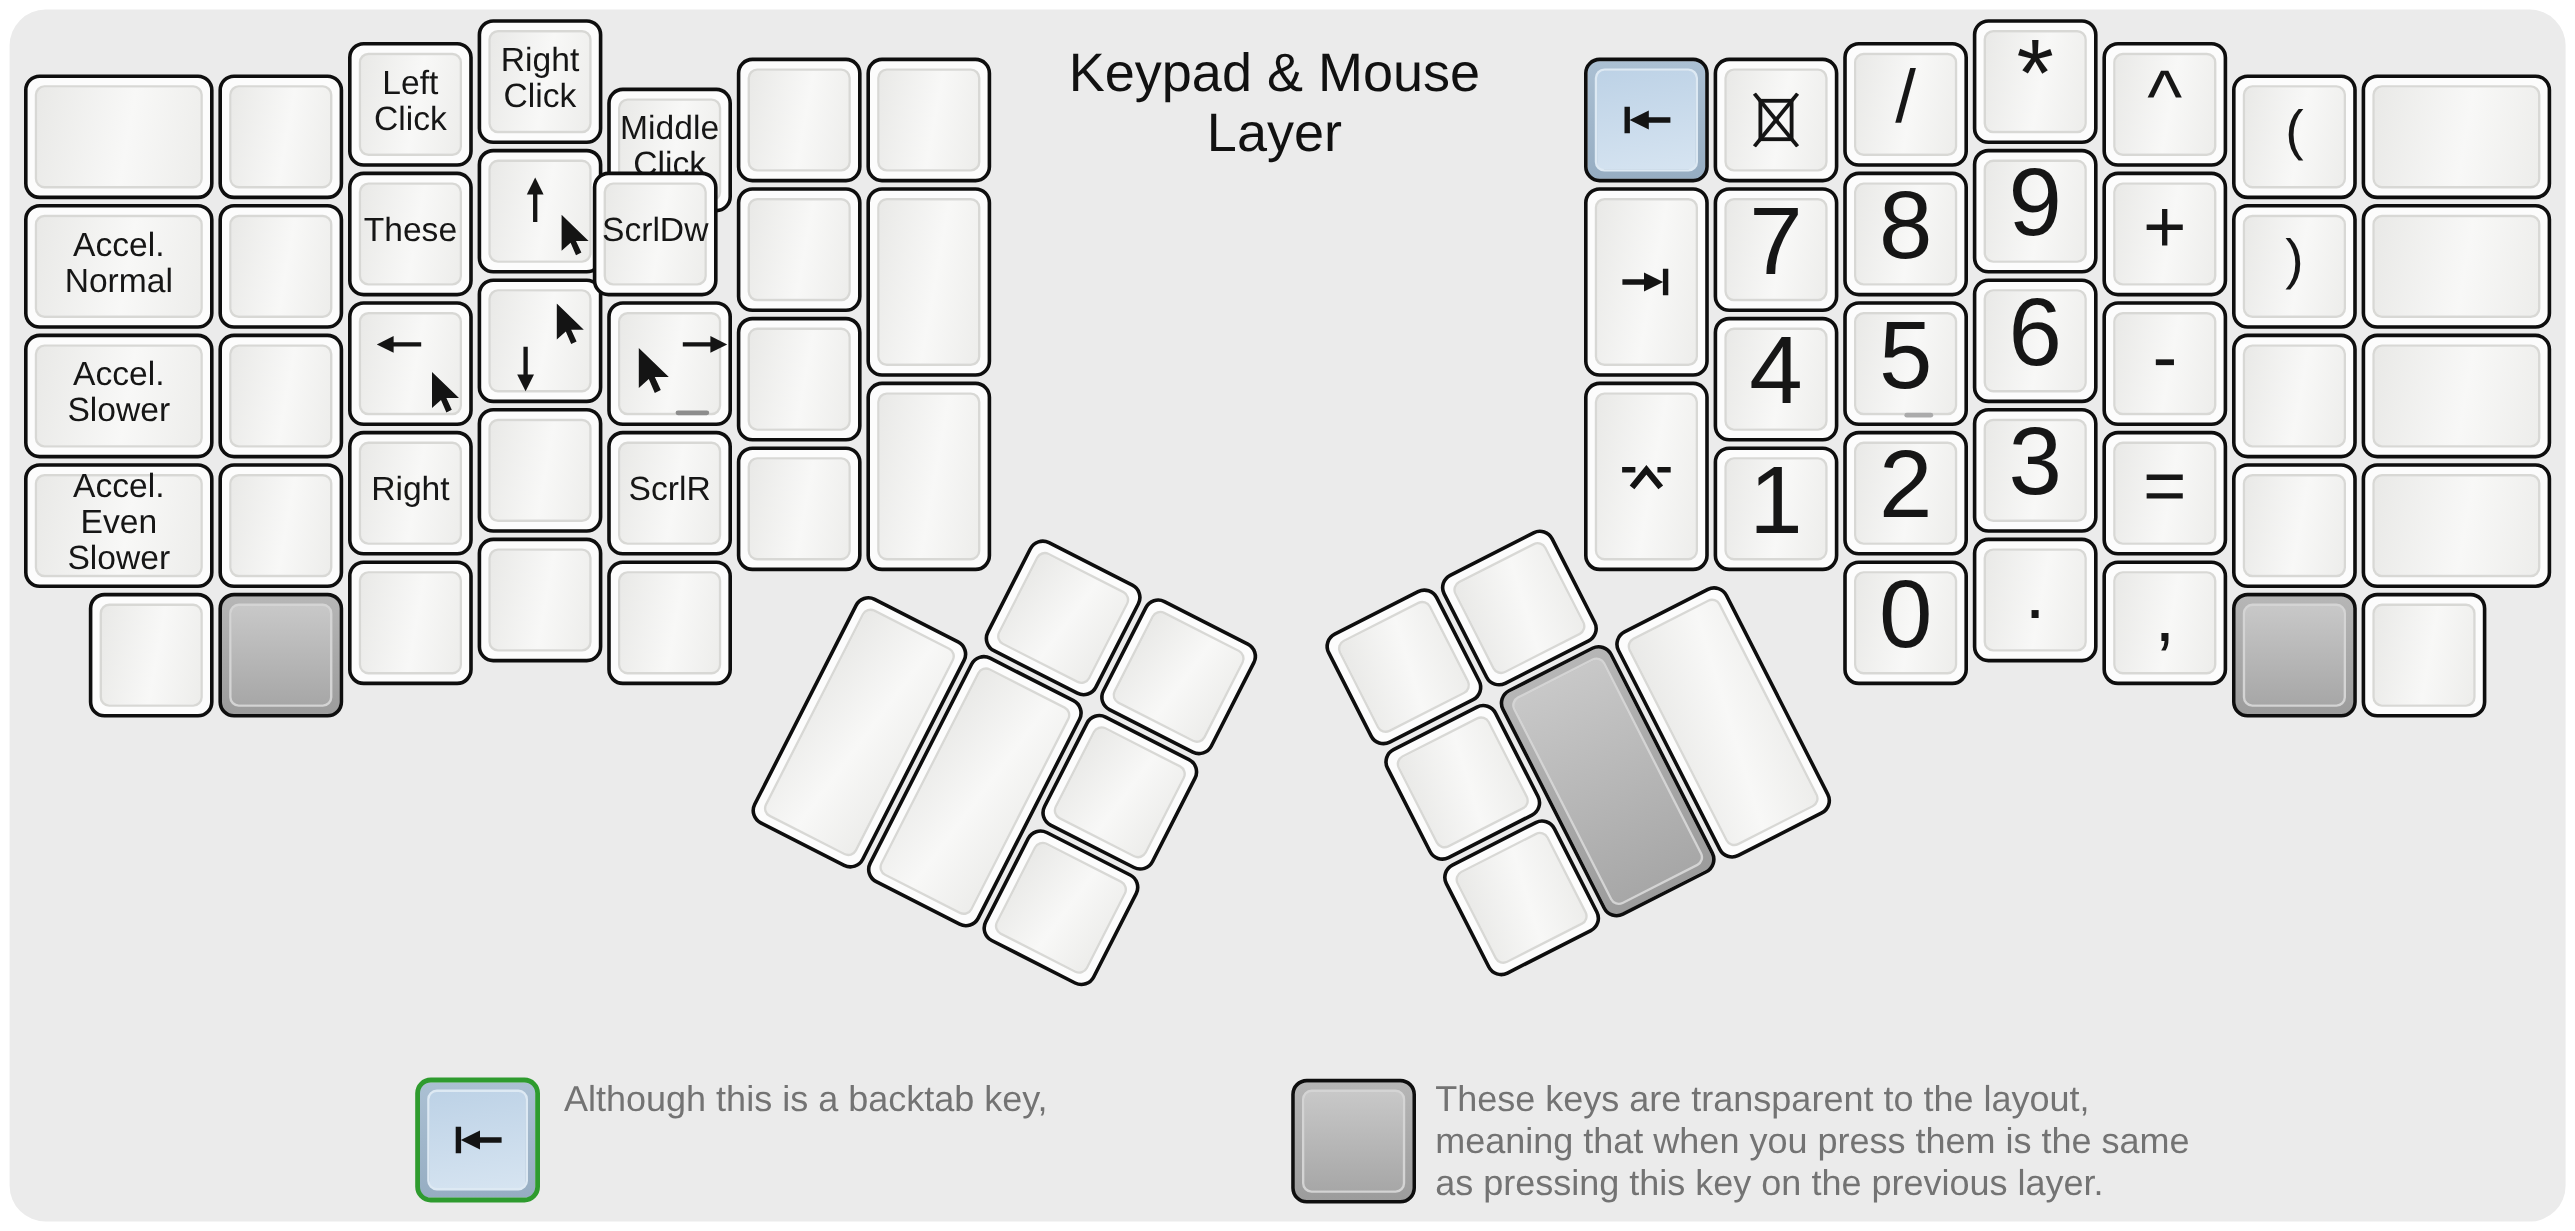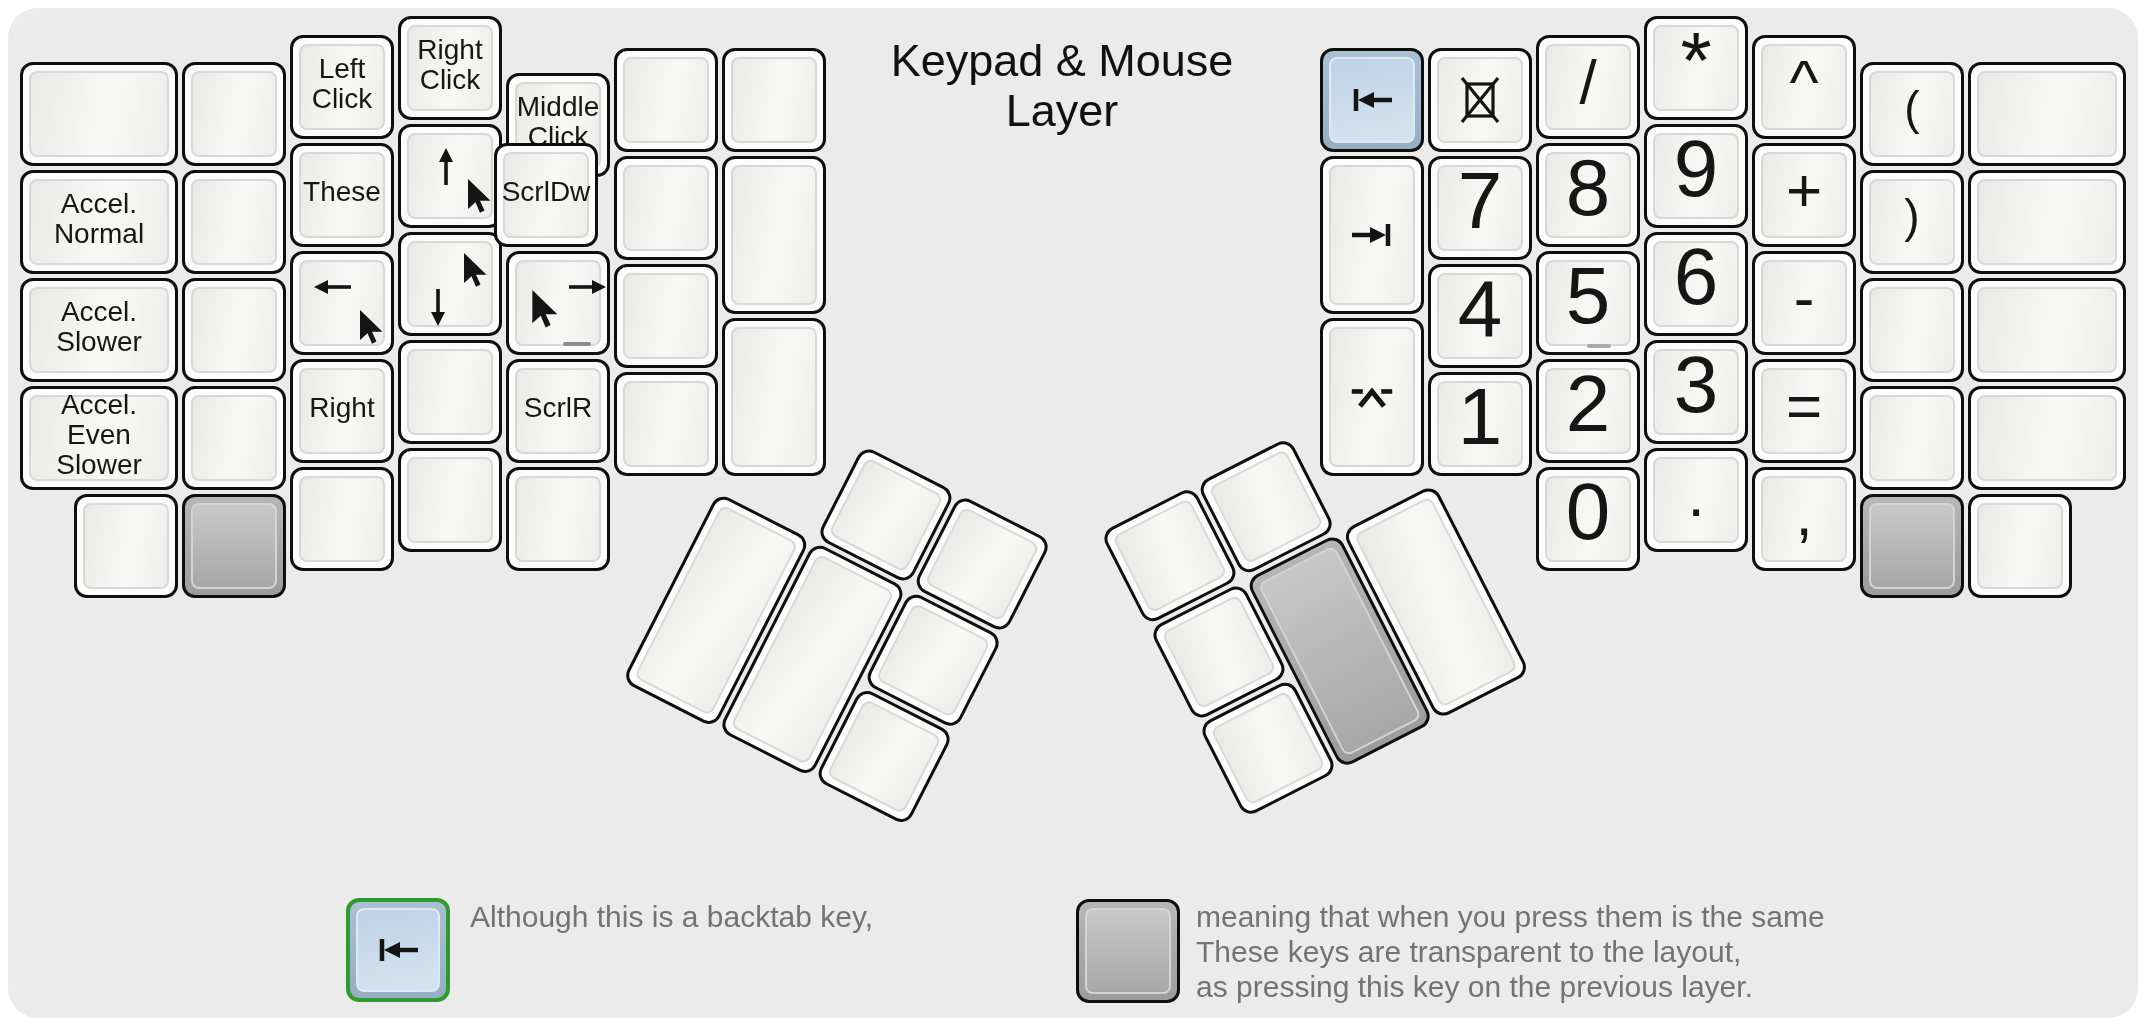--- a/index.html
+++ b/index.html
@@ -434,17 +434,17 @@
     </div>
   </div>
   <div class="legend-text" style="left:470px;top:899px;">
     <div>Although this is a backtab key,</div>
   </div>
 
   <div class="key gray" style="left:1076px;top:899px;">
     <div class="cap"></div>
   </div>
   <div class="legend-text" style="left:1196px;top:899px;">
+    <div>These keys are transparent to the layout,</div>
     <div>meaning that when you press them is the same</div>
-    <div>These keys are transparent to the layout,</div>
     <div>as pressing this key on the previous layer.</div>
   </div>
 </div>
 
 </body></html>

